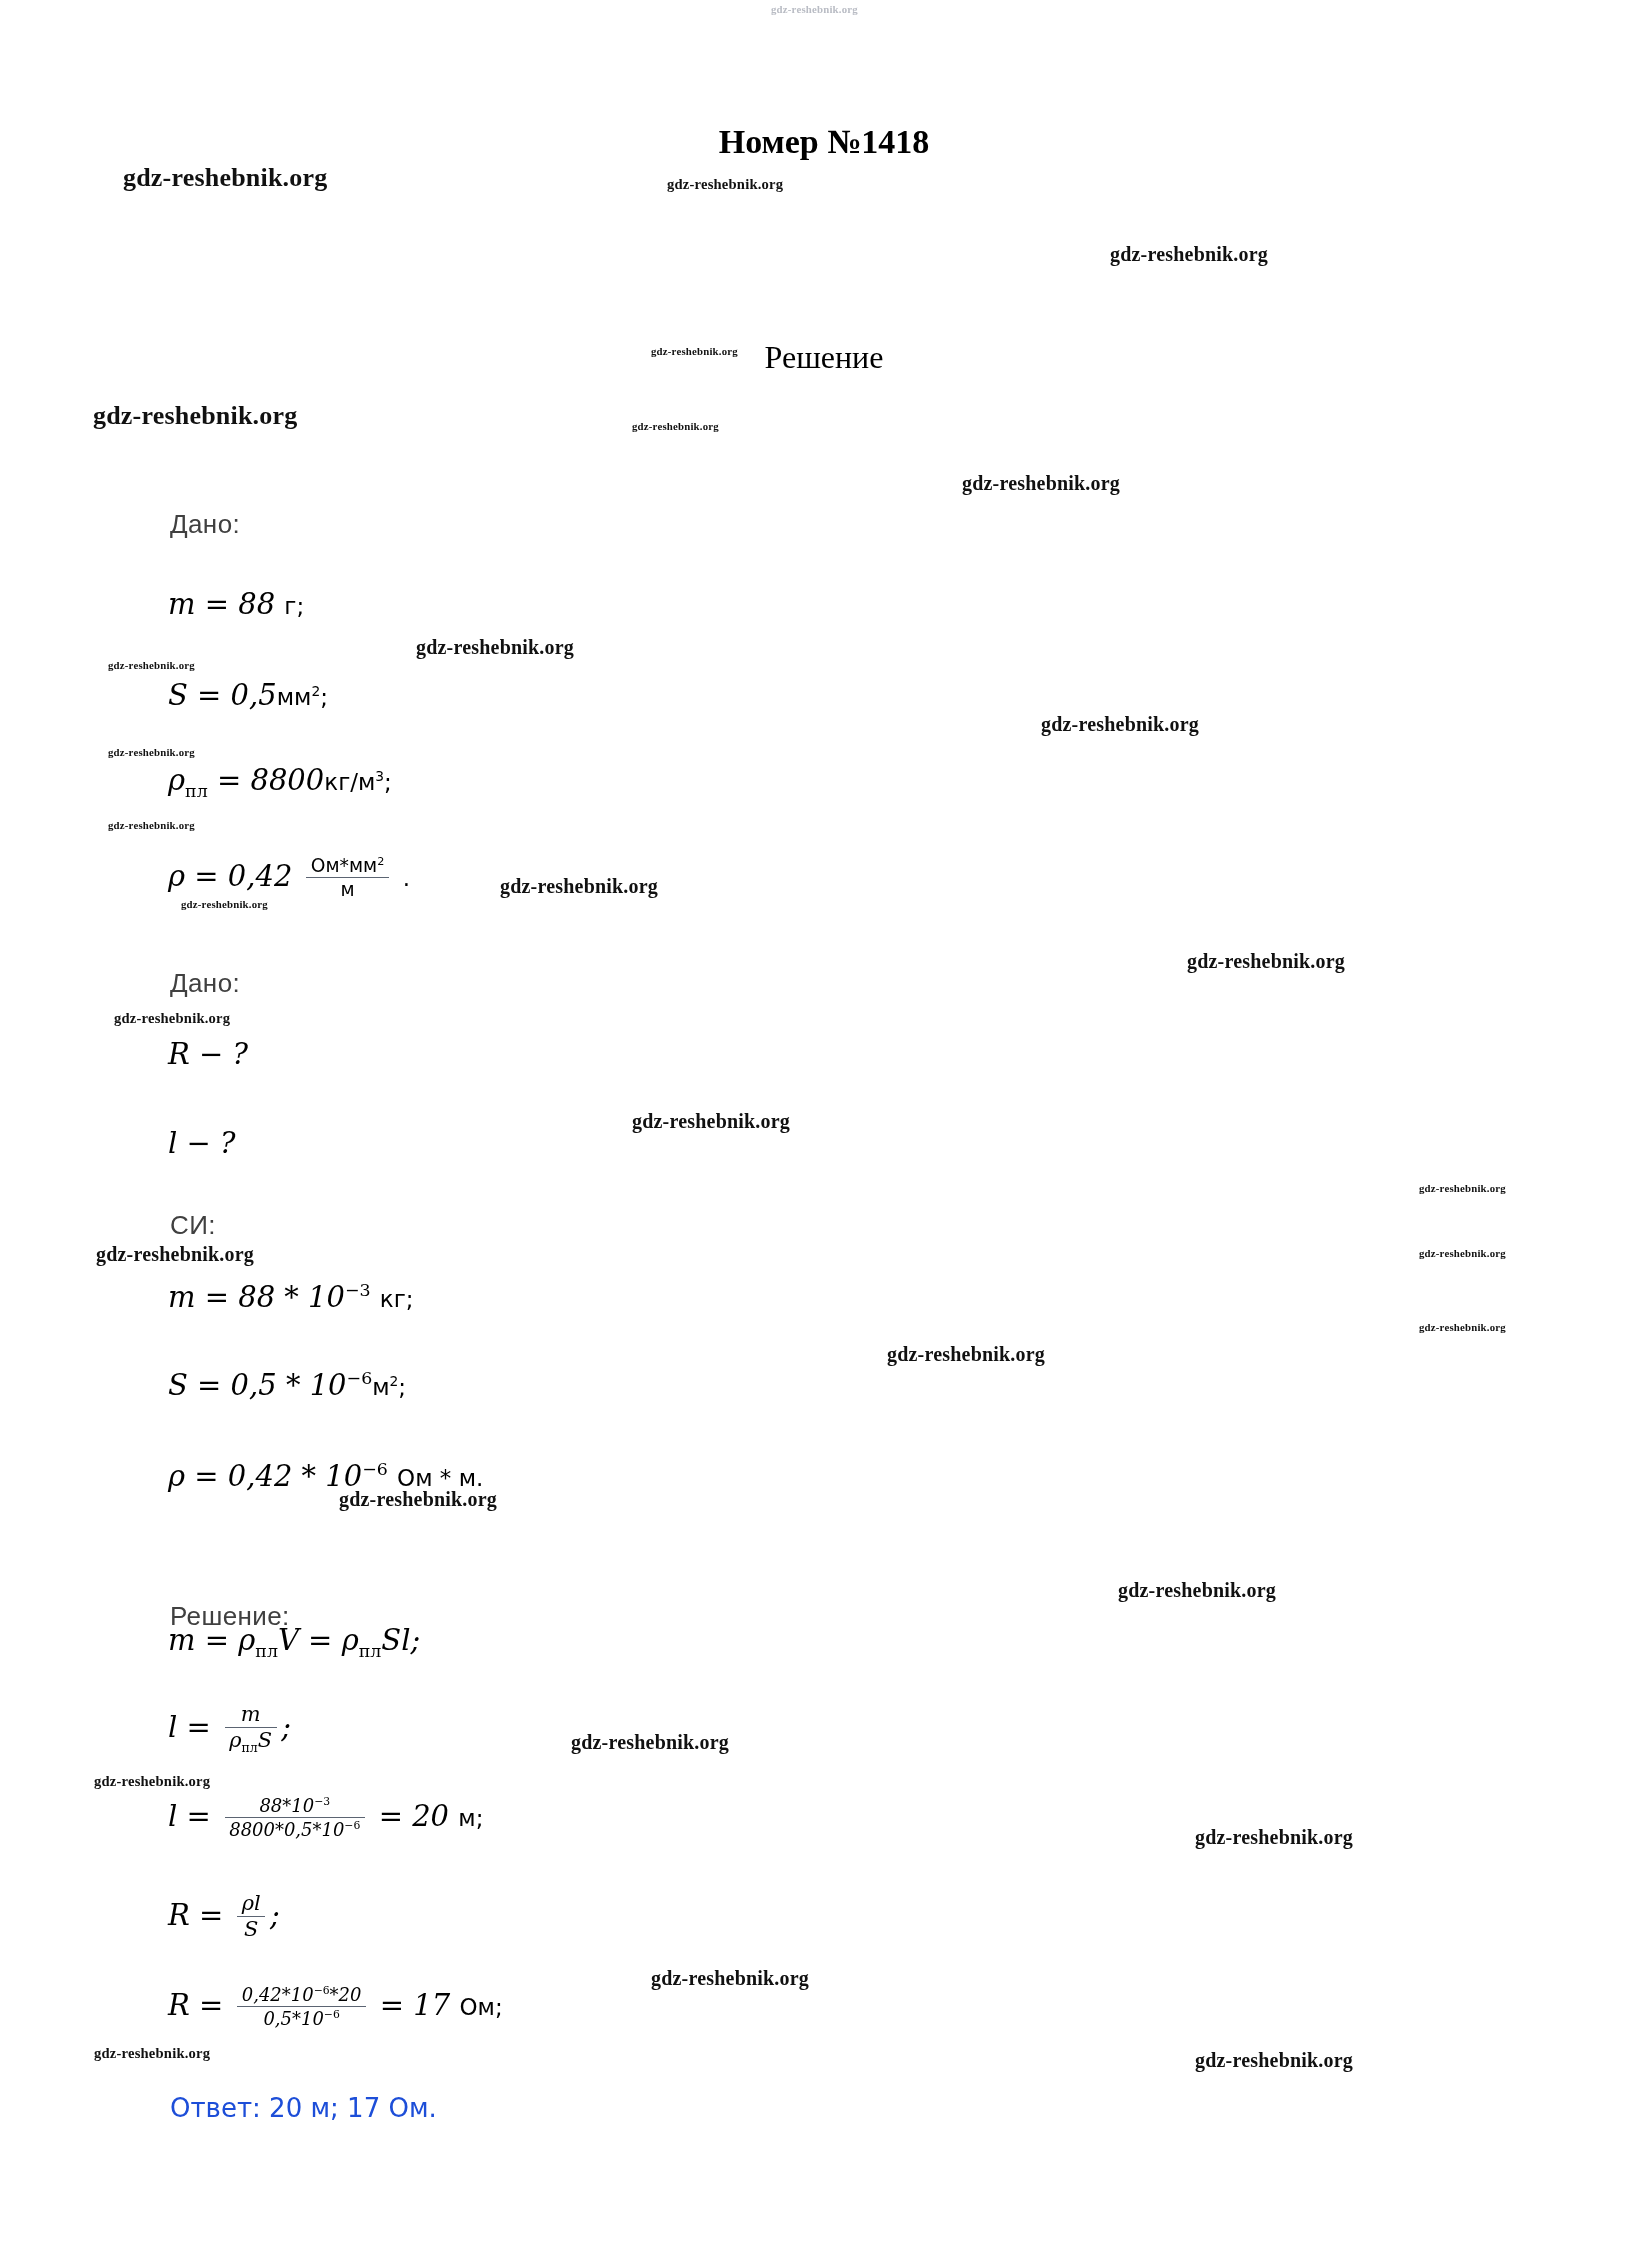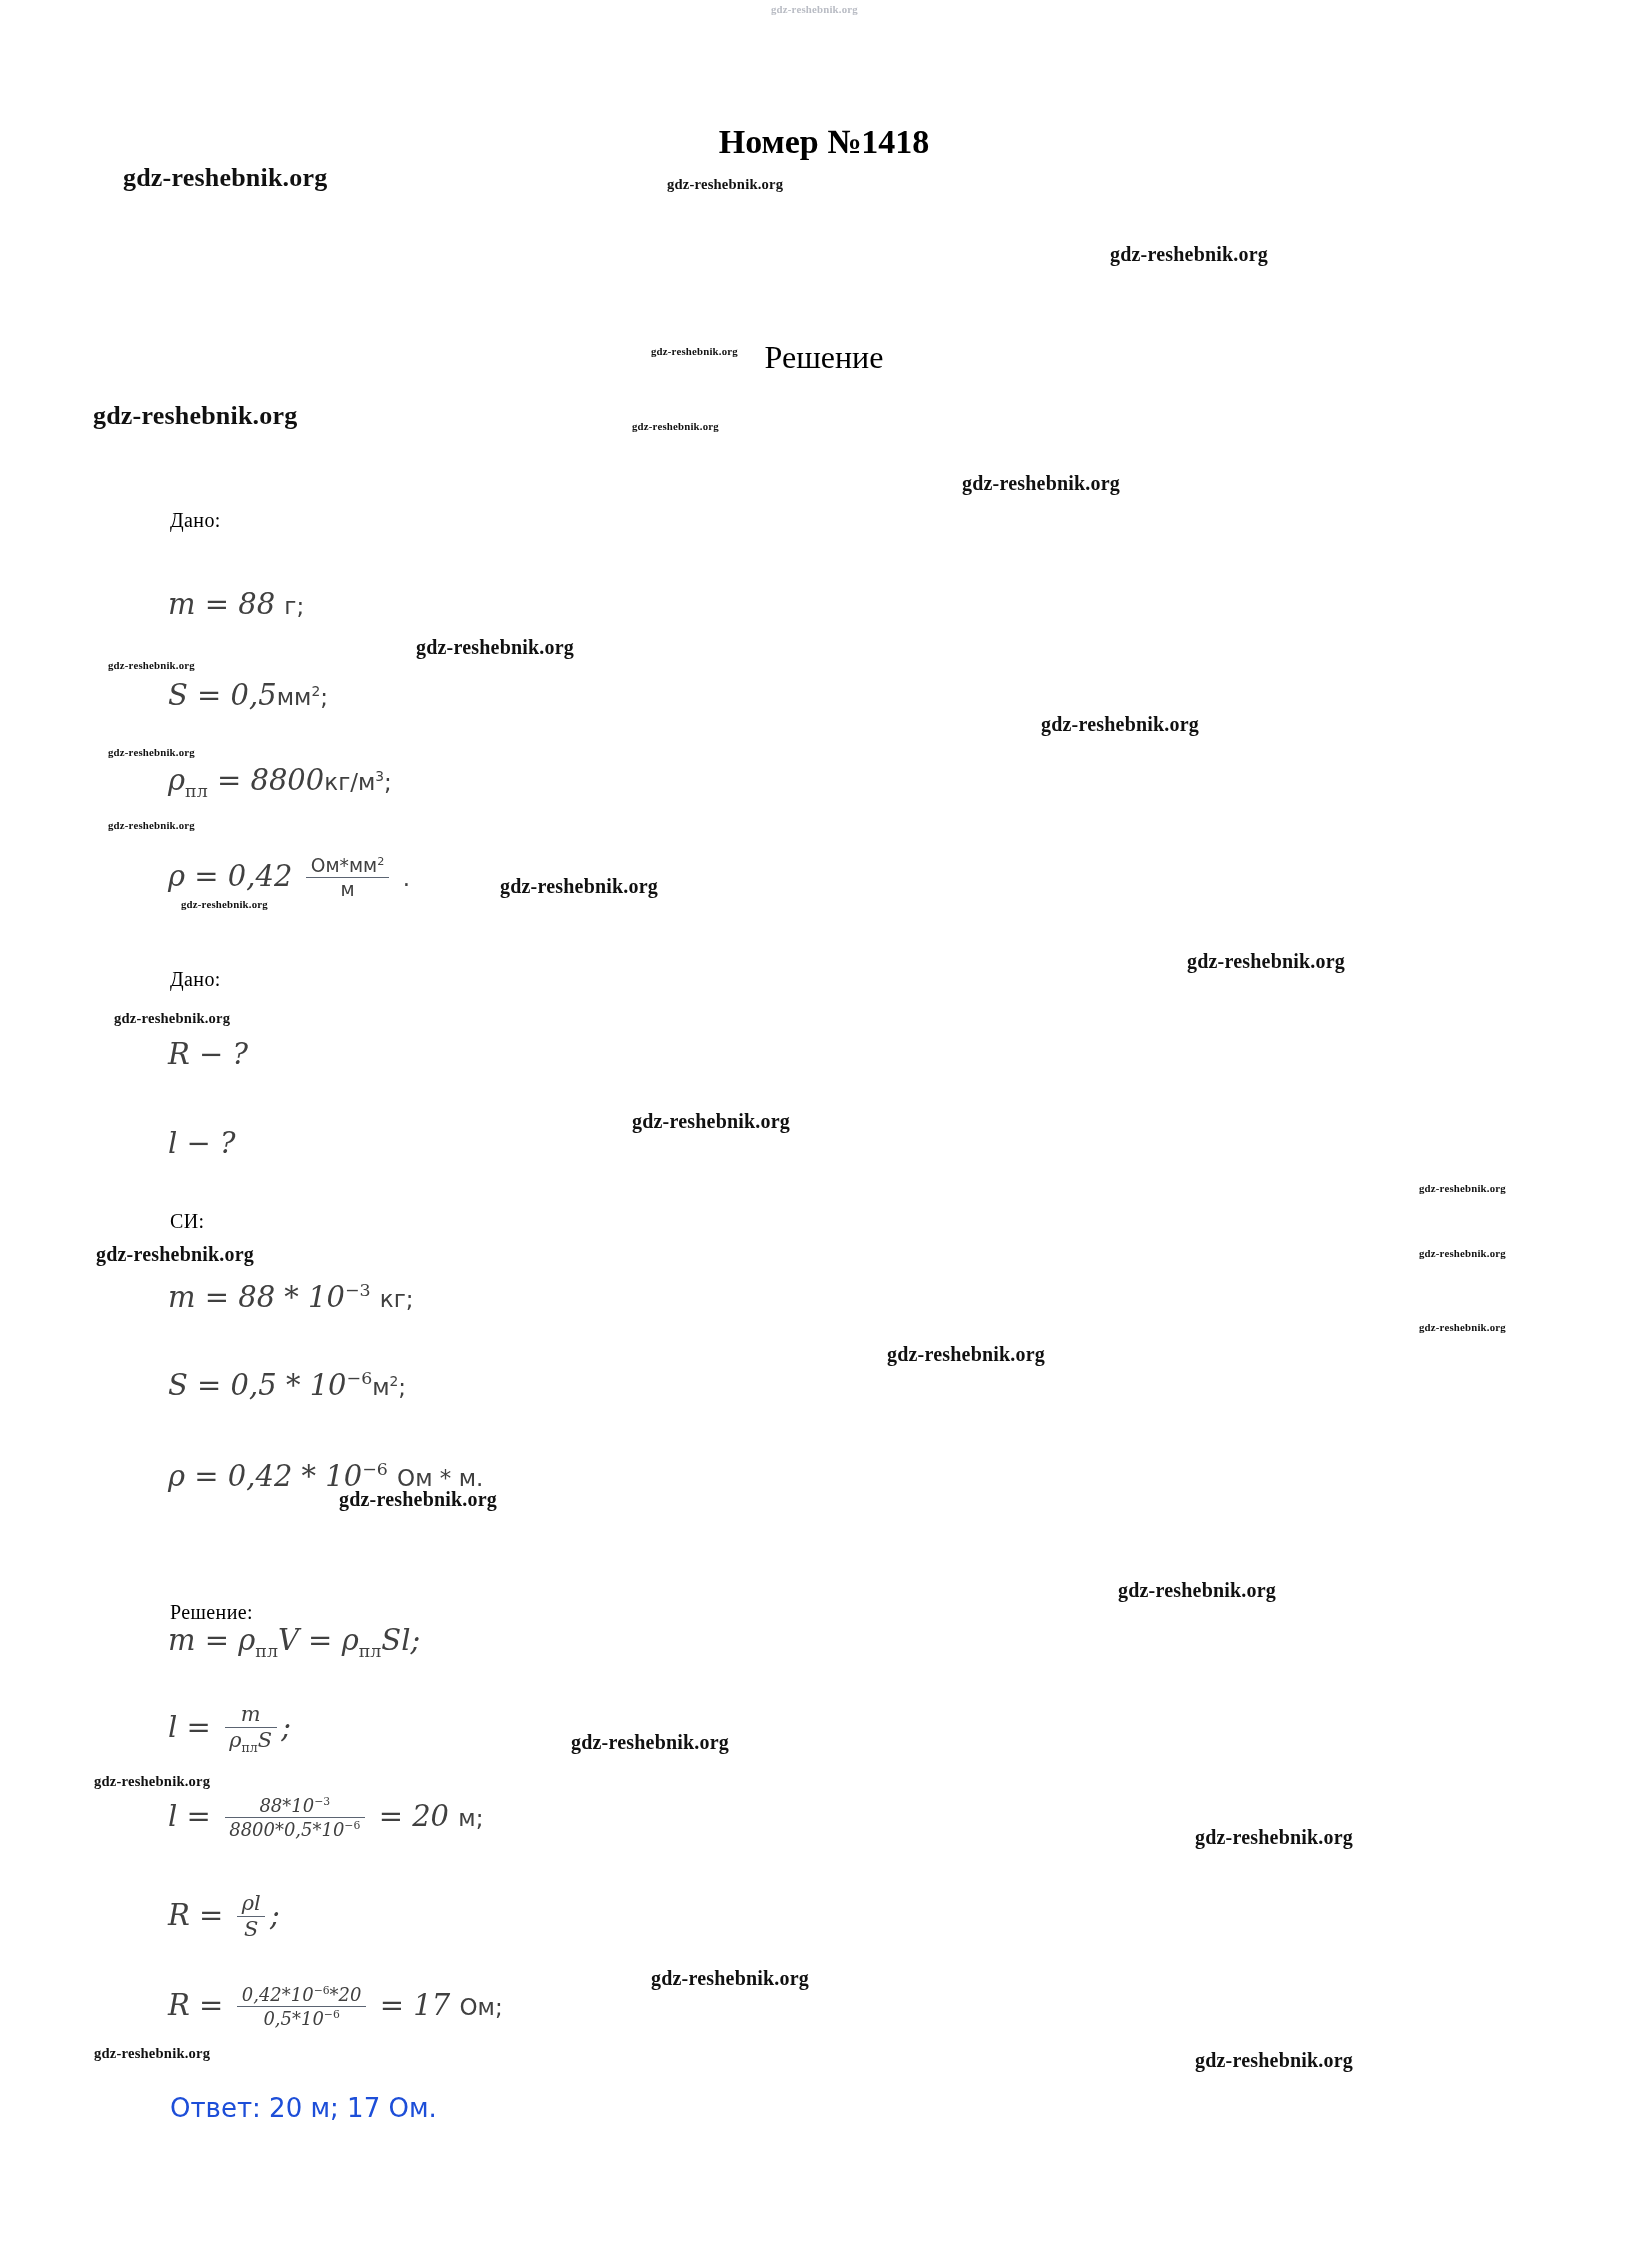--- a/index.html
+++ b/index.html
@@ -65,27 +65,27 @@
     width: 1648px;
     text-align: center;
     font-size: 32px;
     font-family: "Liberation Serif", serif;
   }
 
   
   .math {
     position: absolute;
     font-family: "DejaVu Serif", serif;
+    color: #000000;
+    white-space: nowrap;
+  }
+  .label {
+    font-family: Liberation Sans, sans-serif;
+    font-size: 26px;
     color: #404040;
-    white-space: nowrap;
-  }
-  .label {
-    font-family: Liberation Serif, serif;
-    font-size: 20px;
-    color: #000000;
     letter-spacing: 0.4px;
   }
   .eq {
     font-size: 29px;
     font-style: italic;
   }
   .eq .up {
     font-style: normal;
   }
   .unit {

